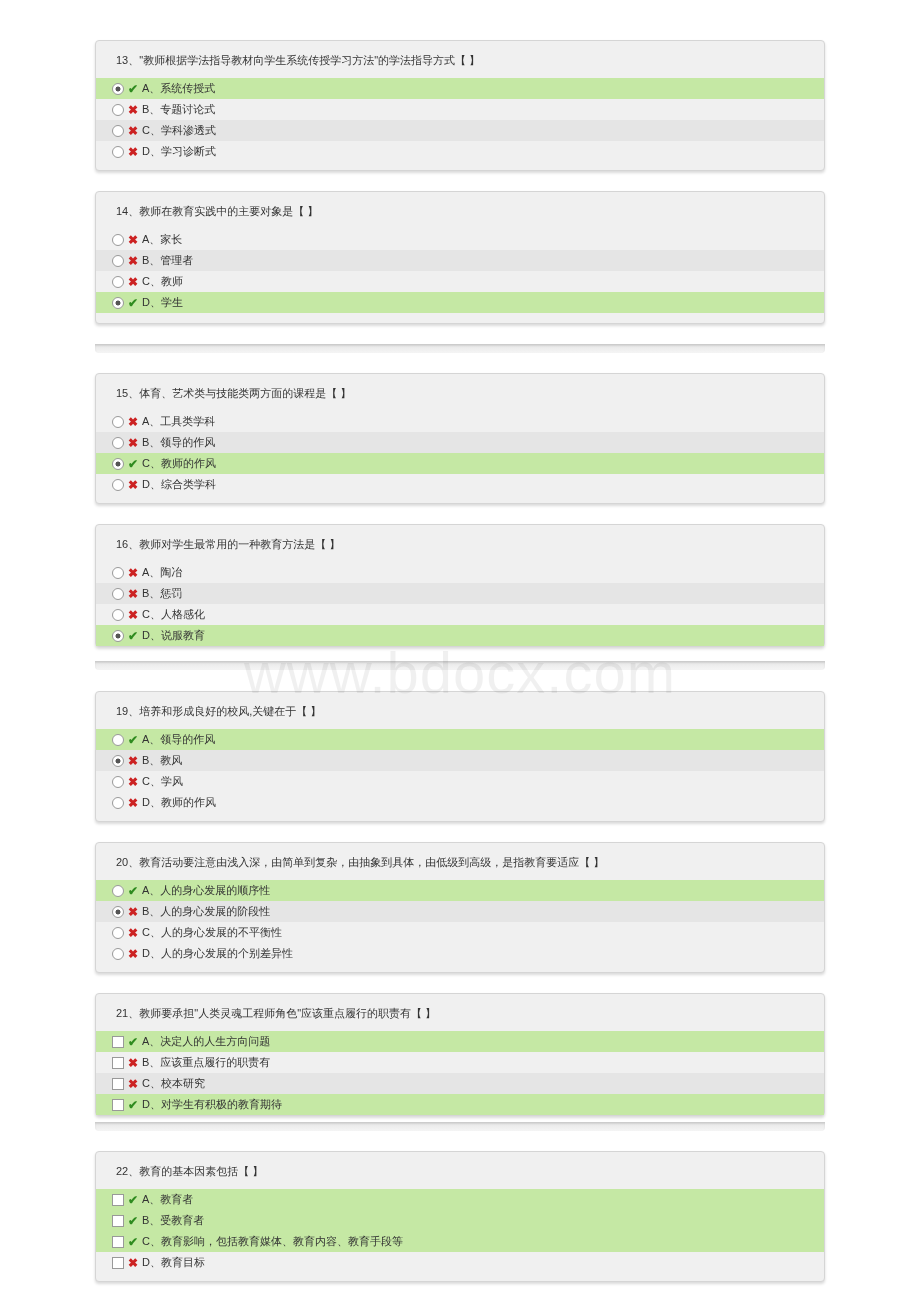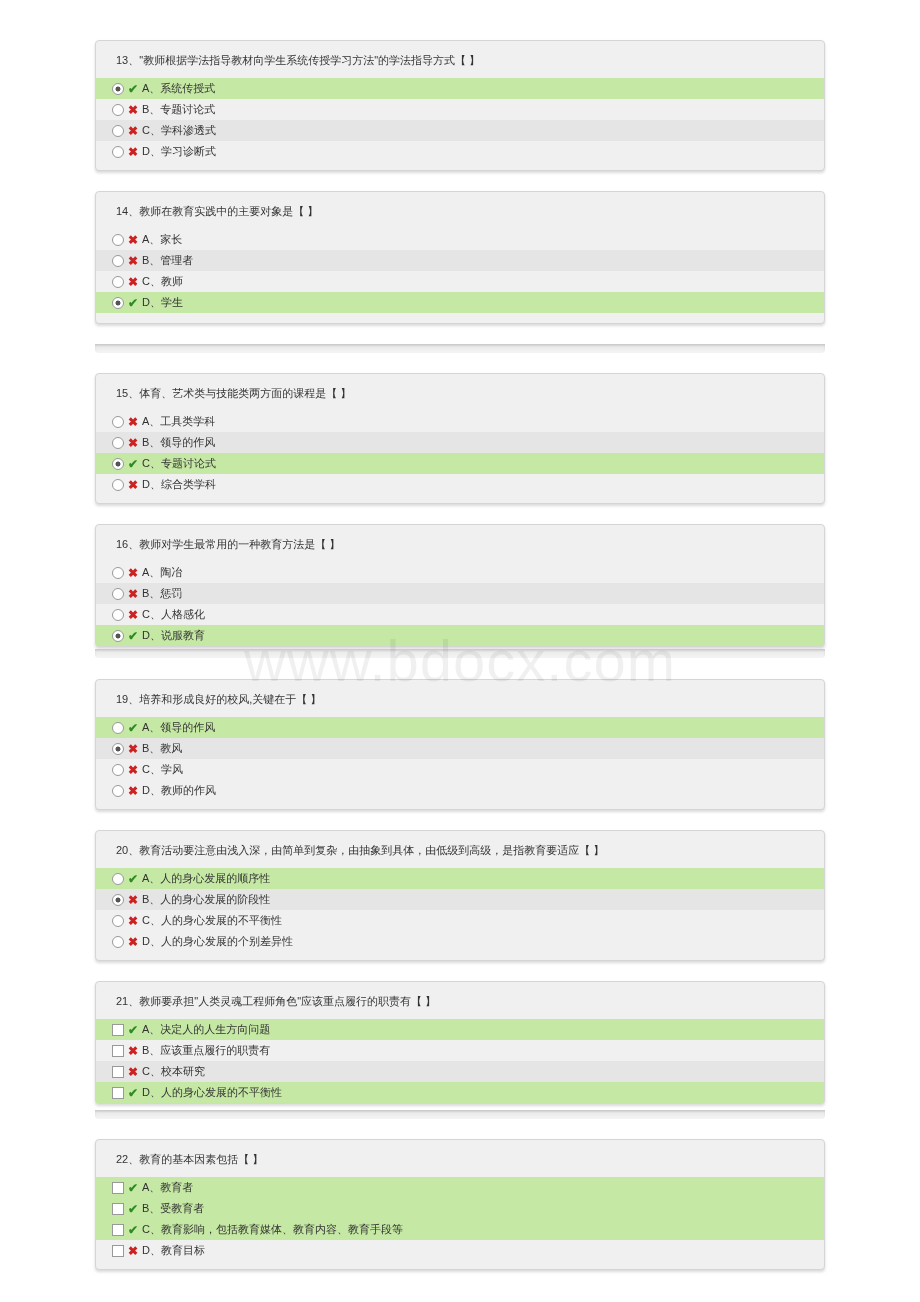--- a/index.html
+++ b/index.html
@@ -171,31 +171,31 @@
           <span>A、工具类学科</span>
         </div>
       <div class="option-row alt">
           <span class="radio-dot"></span>
           <span class="icon-cross">✖</span>
           <span>B、领导的作风</span>
         </div>
       <div class="option-row correct">
           <span class="radio-dot selected"></span>
           <span class="icon-check">✔</span>
-          <span>C、专题讨论式</span>
+          <span>C、教师的作风</span>
         </div>
       <div class="option-row">
           <span class="radio-dot"></span>
           <span class="icon-cross">✖</span>
           <span>D、综合类学科</span>
         </div>
     </div>
   </div>
 
-  <div class="question-block" style="margin-bottom:2px;">
+  <div class="question-block" style="margin-bottom:14px;">
     <div class="question-title">16、教师对学生最常用的一种教育方法是【  】</div>
     <div class="options" style="padding-bottom:0">
       <div class="option-row">
           <span class="radio-dot"></span>
           <span class="icon-cross">✖</span>
           <span>A、陶冶</span>
         </div>
       <div class="option-row alt">
           <span class="radio-dot"></span>
           <span class="icon-cross">✖</span>
@@ -285,21 +285,21 @@
           <span>B、应该重点履行的职责有</span>
         </div>
       <div class="option-row alt">
           <span class="checkbox-dot"></span>
           <span class="icon-cross">✖</span>
           <span>C、校本研究</span>
         </div>
       <div class="option-row correct">
           <span class="checkbox-dot"></span>
           <span class="icon-check">✔</span>
-          <span>D、人的身心发展的不平衡性</span>
+          <span>D、对学生有积极的教育期待</span>
         </div>
     </div>
   </div>
   <div class="separator"></div>
 
   <div class="question-block">
     <div class="question-title">22、教育的基本因素包括【  】</div>
     <div class="options">
       <div class="option-row correct">
           <span class="checkbox-dot"></span>

